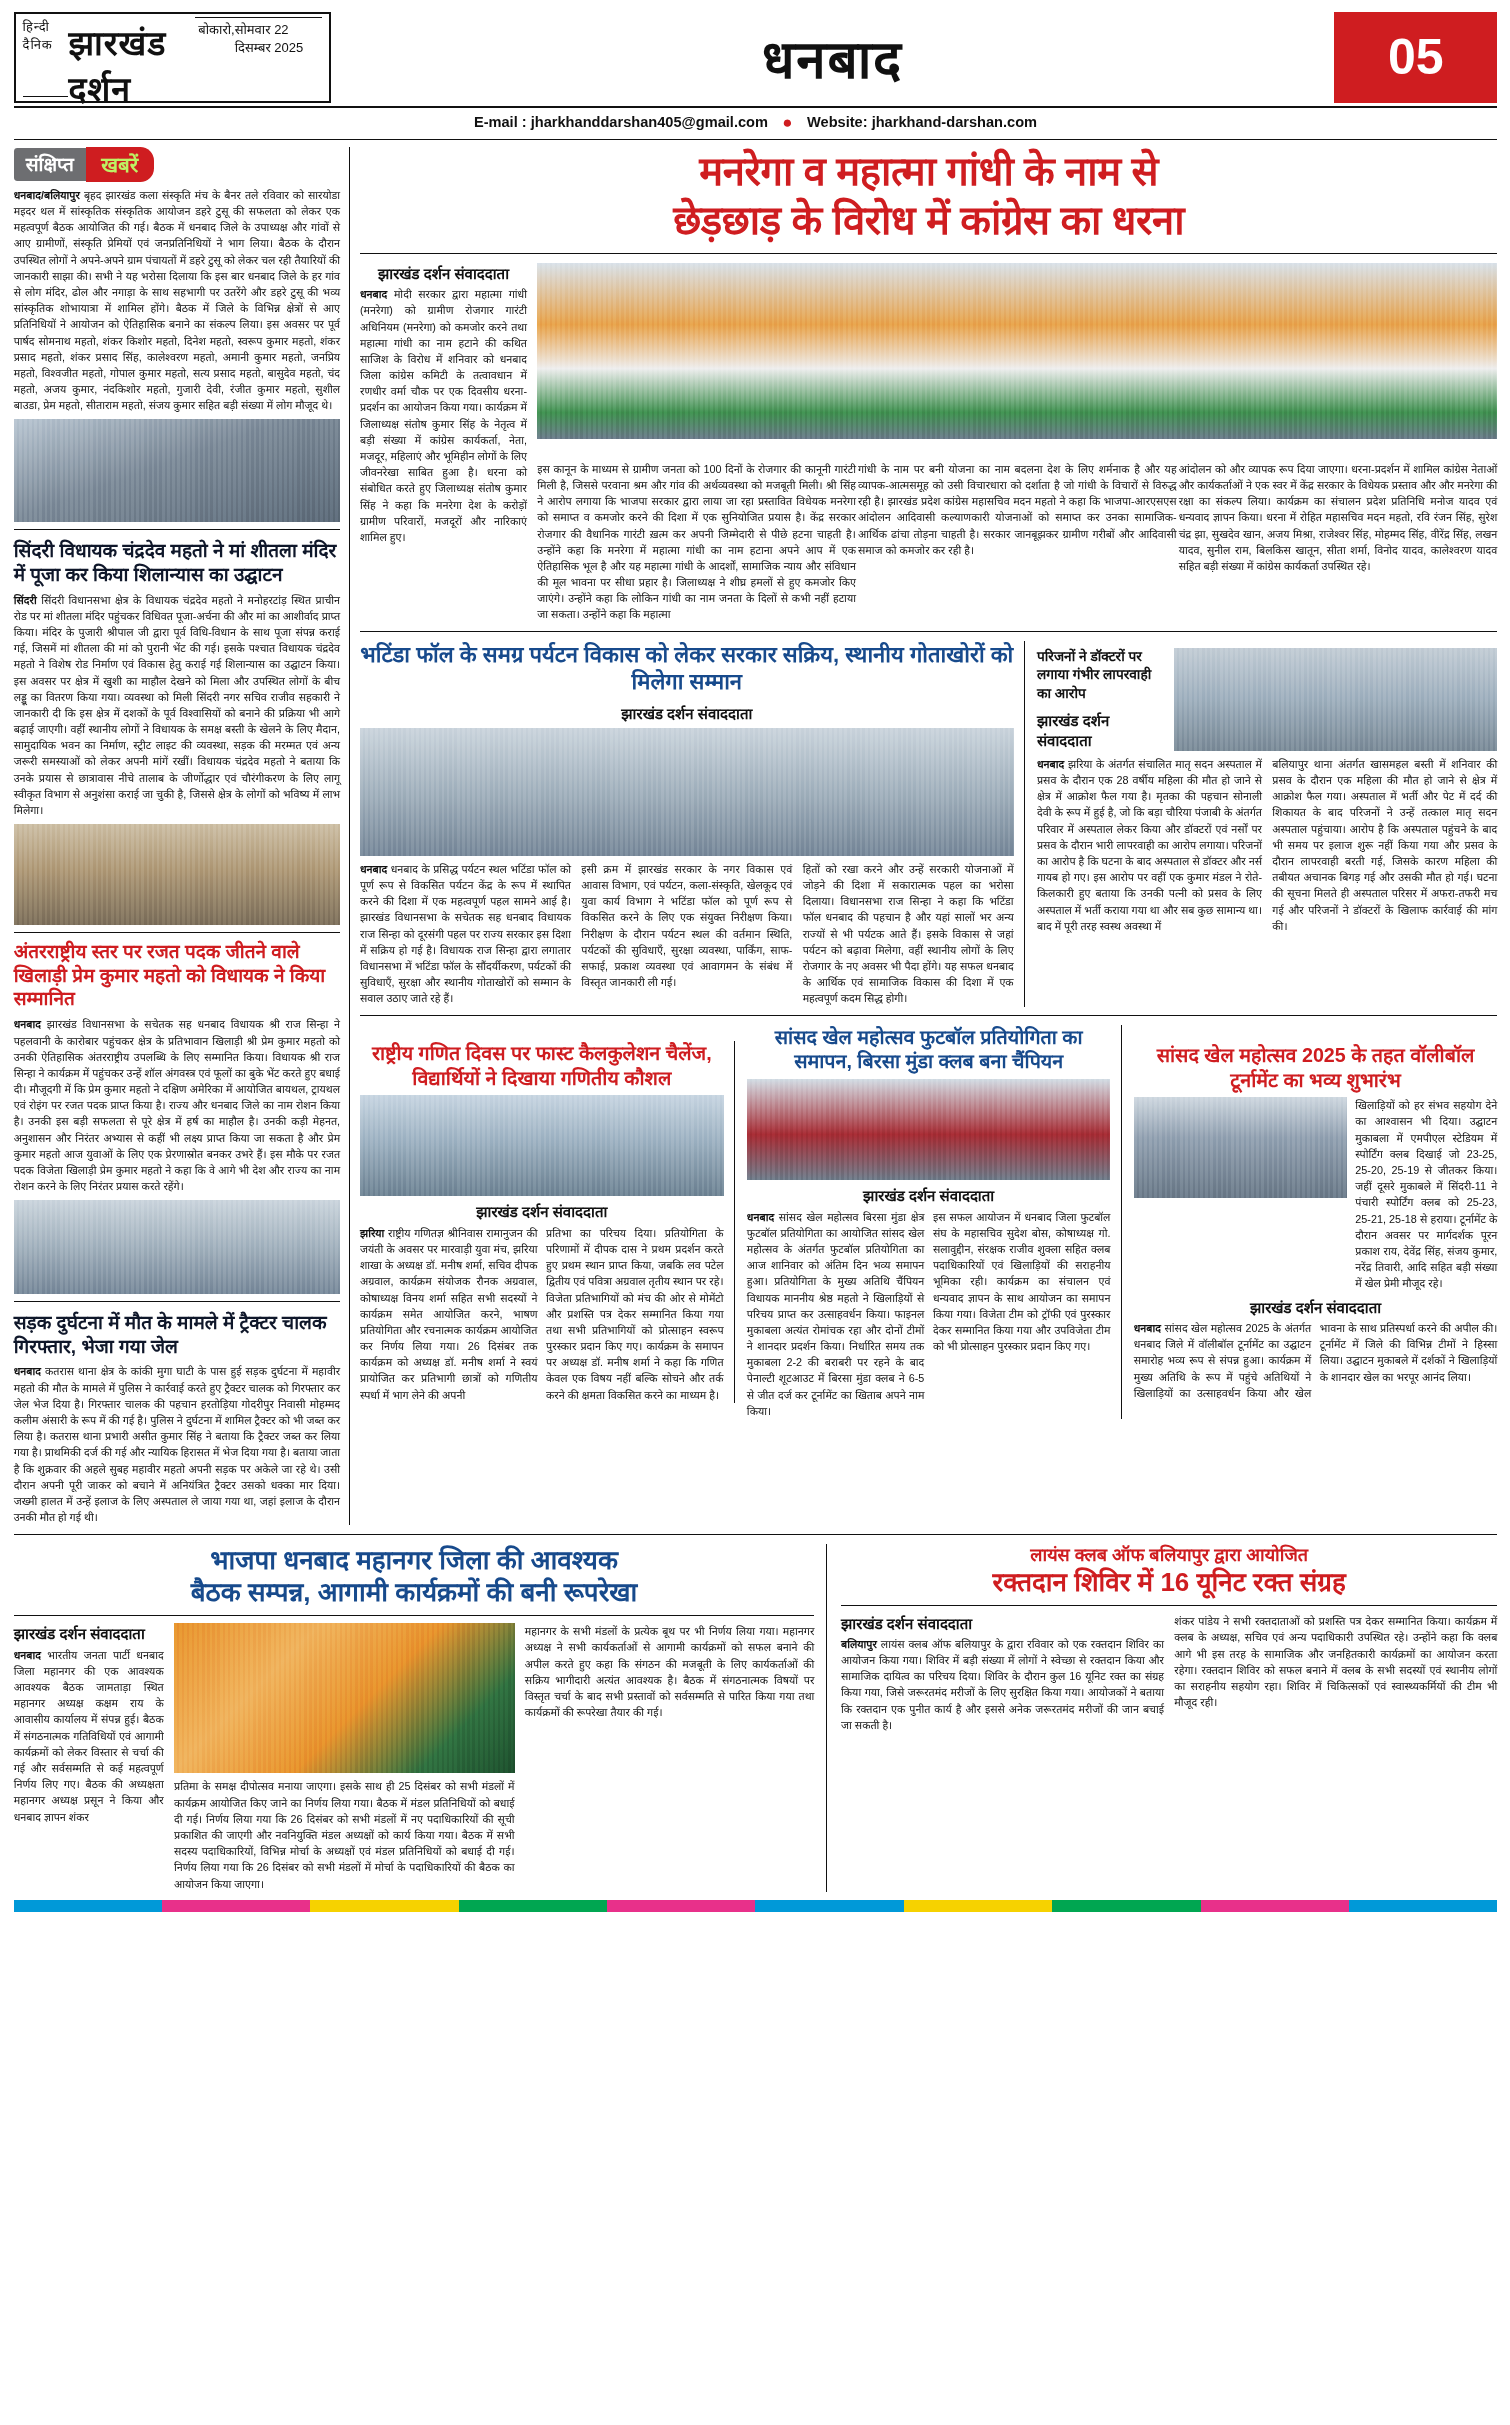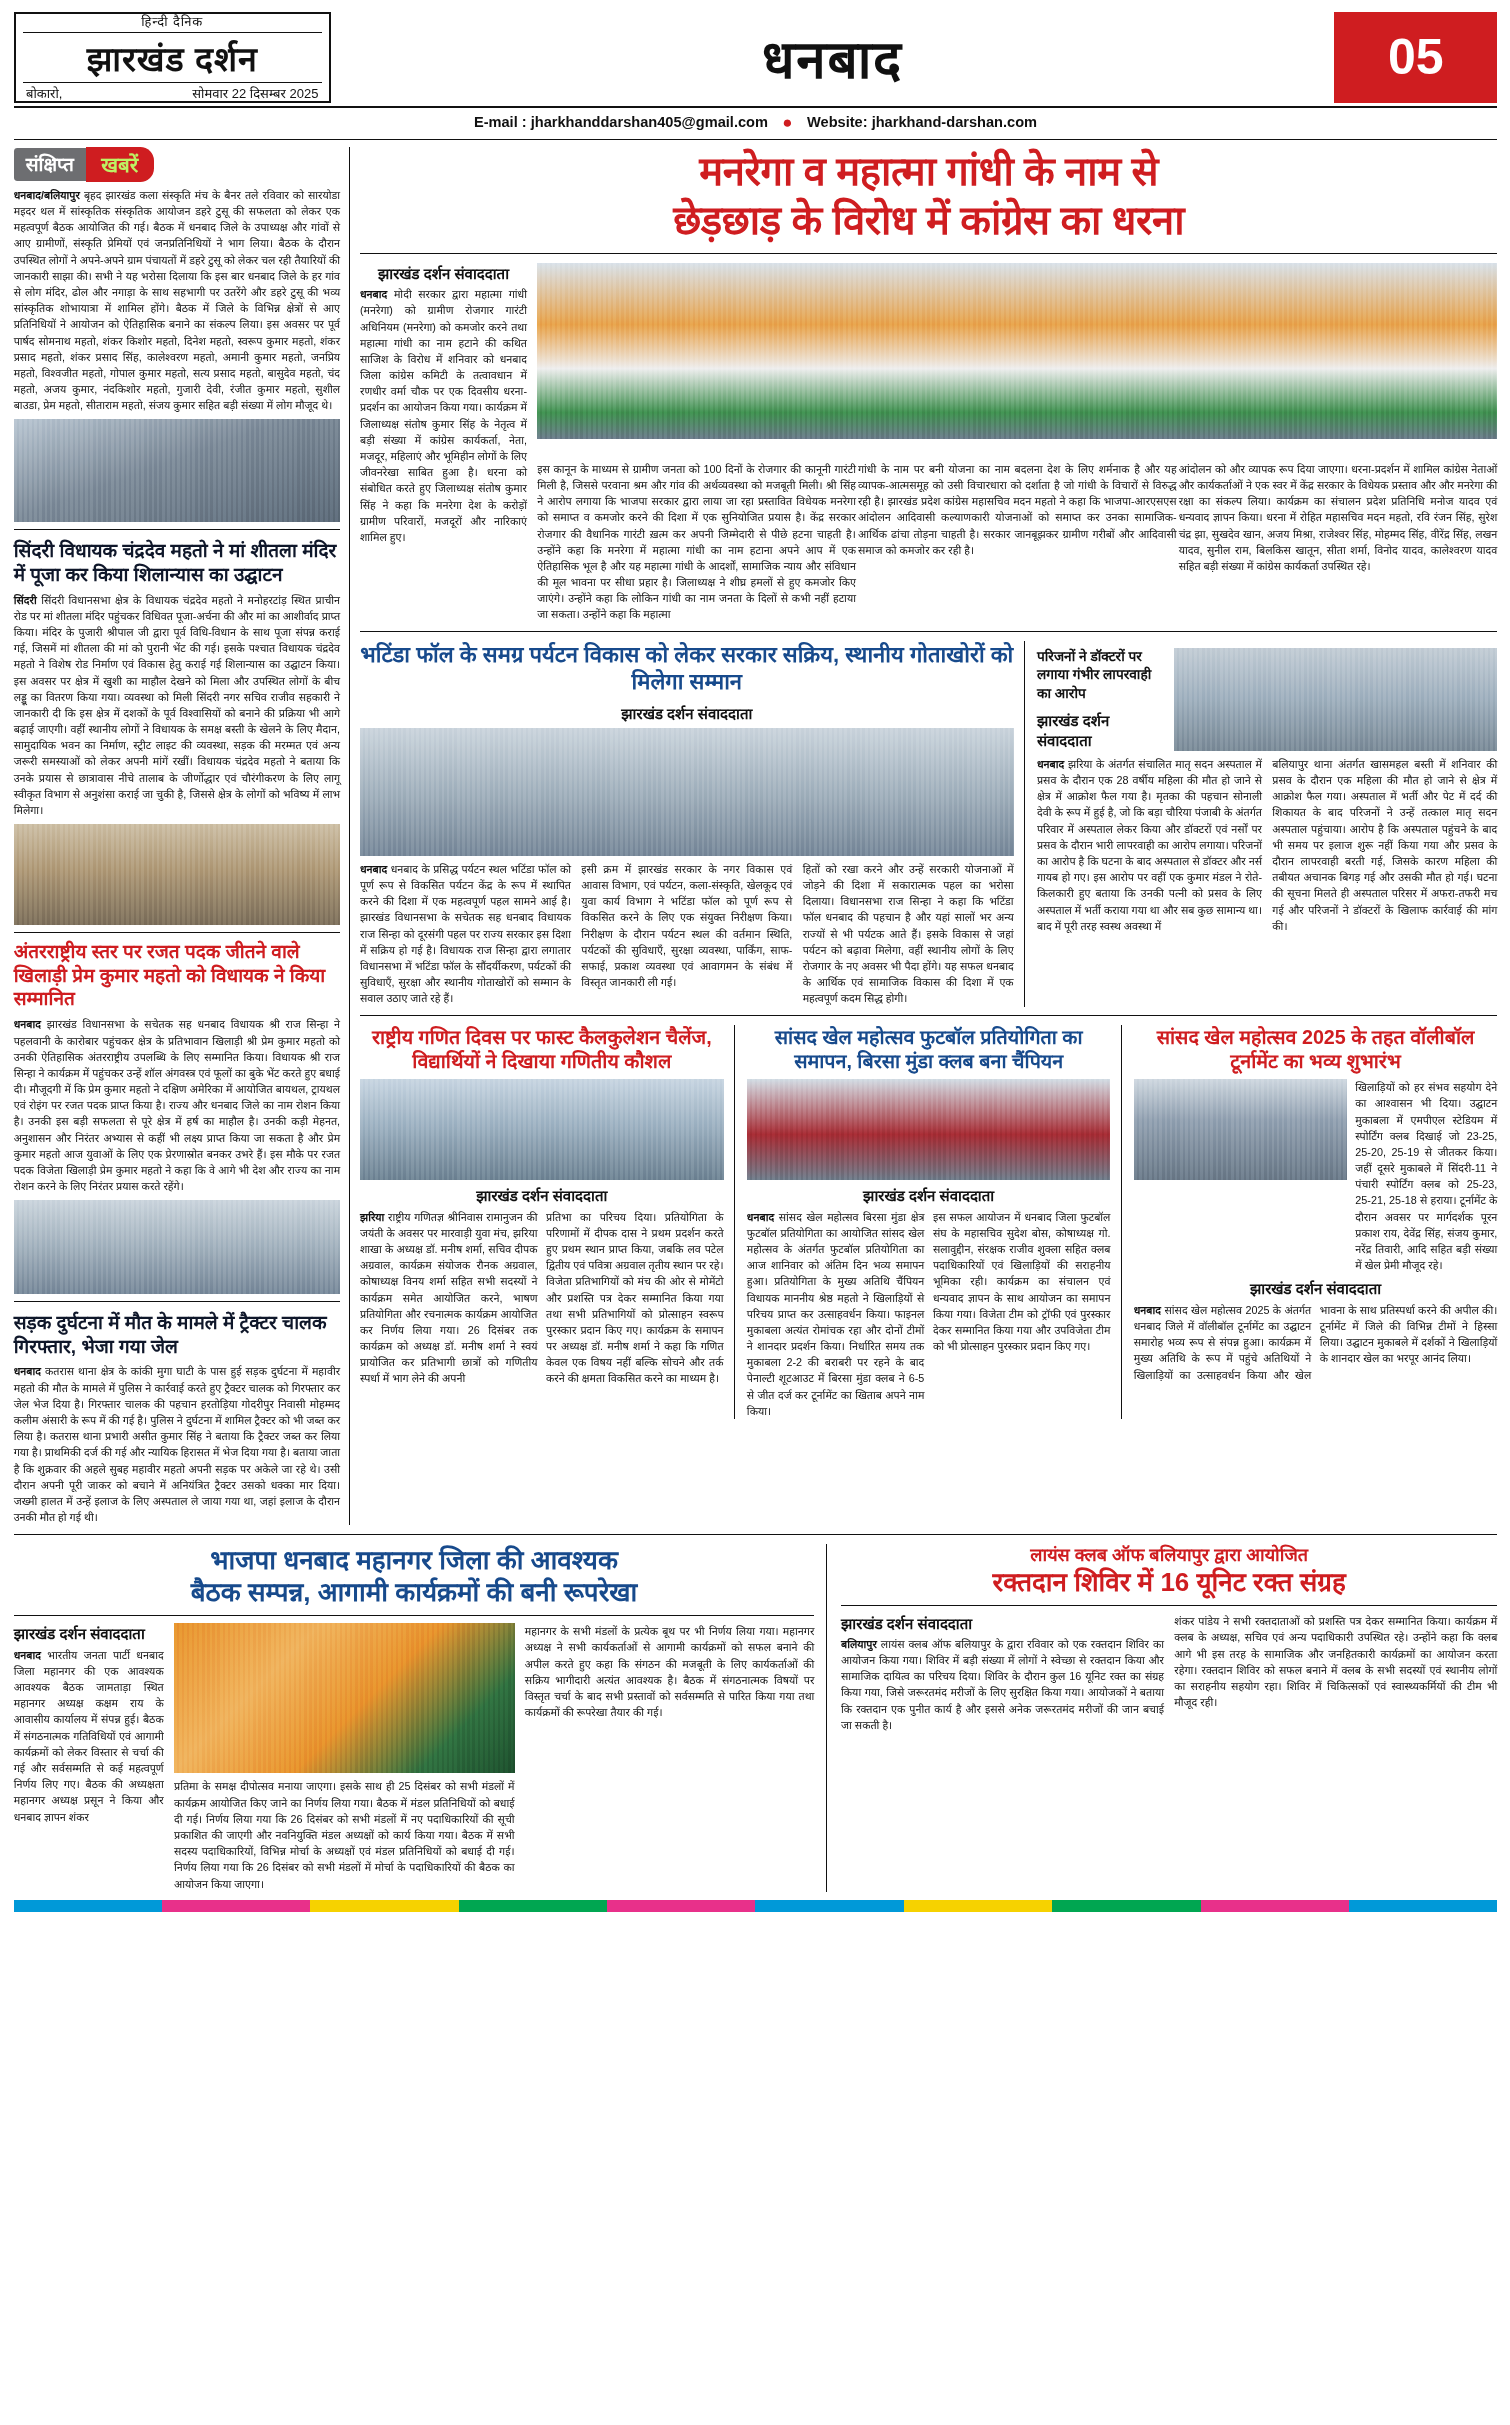--- a/index.html
+++ b/index.html
@@ -23,23 +23,22 @@
     display: flex;
     align-items: stretch;
     height: 96px;
     border-bottom: 2.6px solid #111;
     padding-bottom: 3.4px;
   }
   .mast-left {
     width: 317px;
     border: 2.6px double #111;
     padding: 3.4px 6.9px 3.4px 6.9px;
-    text-align: center;
+    text-align: left;
     display: flex;
-    flex-direction: column;
     justify-content: center;
   }
   .mast-kicker { font-size: 13px; letter-spacing: 0.9px; border-bottom: 0.9px solid #111; padding-bottom: 1.7px; }
   .mast-title { font-size: 34px; font-weight: bold; letter-spacing: 0.9px; margin: 1.7px 0 0.9px 0; }
   .mast-sub { font-size: 13px; display: flex; justify-content: space-between; padding: 0 3.4px; border-top:0.9px solid #111; padding-top:1.7px;}
   .mast-center { flex: 1; display: flex; align-items: center; justify-content: center; }
   .mast-center .city { font-size: 53px; font-weight: bold; letter-spacing: 1.7px; }
   .mast-right {
     width: 163px;
     background: #cf1d20;
@@ -259,21 +258,21 @@
               <b>धनबाद</b>
               <span>झरिया के अंतर्गत संचालित मातृ सदन अस्पताल में प्रसव के दौरान एक 28 वर्षीय महिला की मौत हो जाने से क्षेत्र में आक्रोश फैल गया है। मृतका की पहचान सोनाली देवी के रूप में हुई है, जो कि बड़ा चौरिया पंजाबी के अंतर्गत परिवार में अस्पताल लेकर किया और डॉक्टरों एवं नर्सों पर प्रसव के दौरान भारी लापरवाही का आरोप लगाया। परिजनों का आरोप है कि घटना के बाद अस्पताल से डॉक्टर और नर्स गायब हो गए। इस आरोप पर वहीं एक कुमार मंडल ने रोते-किलकारी हुए बताया कि उनकी पत्नी को प्रसव के लिए अस्पताल में भर्ती कराया गया था और सब कुछ सामान्य था। बाद में पूरी तरह स्वस्थ अवस्था में</span>
             </div>
             <div style="flex:1;" class="body-text">बलियापुर थाना अंतर्गत खासमहल बस्ती में शनिवार की प्रसव के दौरान एक महिला की मौत हो जाने से क्षेत्र में आक्रोश फैल गया। अस्पताल में भर्ती और पेट में दर्द की शिकायत के बाद परिजनों ने उन्हें तत्काल मातृ सदन अस्पताल पहुंचाया। आरोप है कि अस्पताल पहुंचने के बाद भी समय पर इलाज शुरू नहीं किया गया और प्रसव के दौरान लापरवाही बरती गई, जिसके कारण महिला की तबीयत अचानक बिगड़ गई और उसकी मौत हो गई। घटना की सूचना मिलते ही अस्पताल परिसर में अफरा-तफरी मच गई और परिजनों ने डॉक्टरों के खिलाफ कार्रवाई की मांग की।</div>
           </div>
         </div>
       </div>
 
       <div class="rule-thick"></div>
 
-      <div style="display:flex;gap:12px;">
+      <div style="display:flex;gap:12px;align-items:center;">
 
         <div style="flex:1;padding-right:10.3px;border-right:0.9px solid #111;">
           <div class="section-head-red" style="font-size:19.7px;">राष्ट्रीय गणित दिवस पर फास्ट कैलकुलेशन चैलेंज, विद्यार्थियों ने दिखाया गणितीय कौशल</div>
           <div class="photo sports" style="width:100%;height:101px;margin:5.1px 0;">
               <div class="grain"></div>
             </div>
           <div class="kicker-center">झारखंड दर्शन संवाददाता</div>
           <div style="display:flex;gap:8.6px;margin-top:3.4px;">
             <div style="flex:1;" class="body-text">
               <b>झरिया</b>

